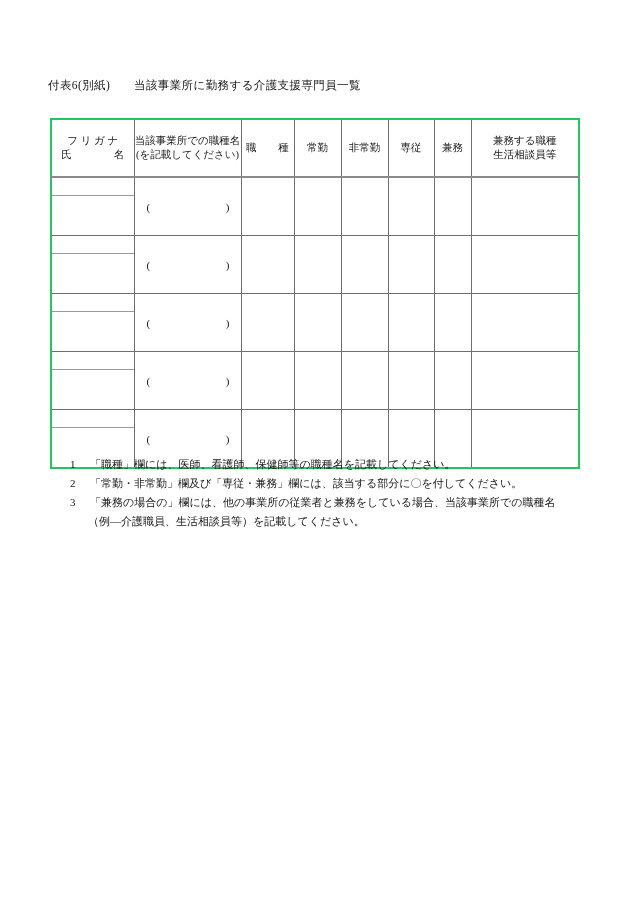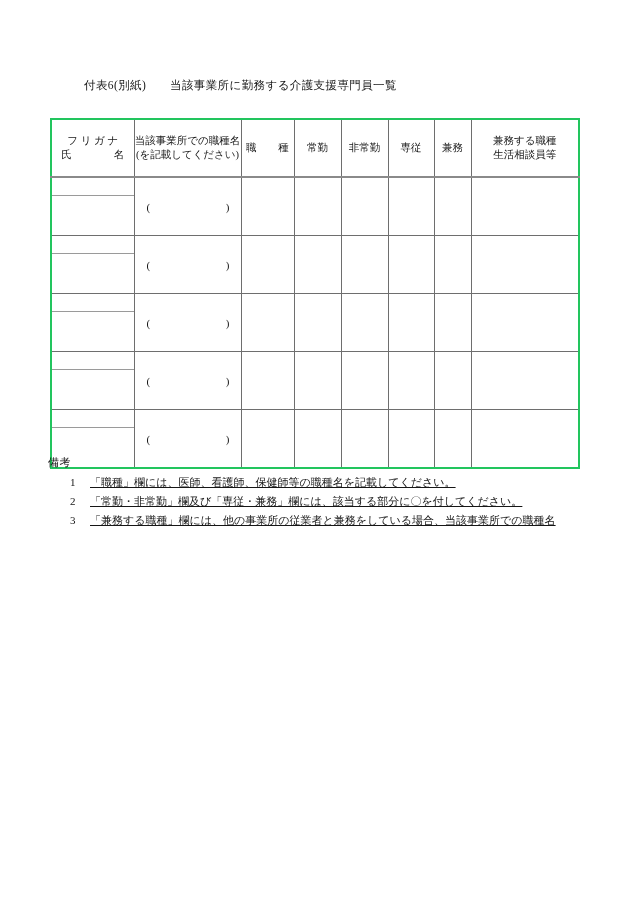--- a/index.html
+++ b/index.html
@@ -27,21 +27,20 @@
 
   
   .doc-title {
     position: absolute;
     left: 48px;
     top: 78px;
     font-size: 11.5px;
     letter-spacing: 0.4px;
     white-space: pre;
     color: #161616;
-    margin-left: 36px;
   }
 
   
   .form-table {
     position: absolute;
     left: 50px;
     top: 118px;
     width: 528px;
     border-collapse: collapse;
     table-layout: fixed;
@@ -140,21 +139,20 @@
     line-height: 1.72;
     margin-left: 22px;
     color: #161616;
   }
   .note-num {
     width: 20px;
     flex: 0 0 20px;
   }
   .note-body {
     flex: 1 1 auto;
-    text-decoration: underline;
   }
   .note-line {
     display: block;
     white-space: pre-wrap;
   }
   .note-line-cont {
     display: block;
     white-space: pre-wrap;
     text-indent: -2px;
   }
@@ -299,37 +297,37 @@
         <td></td>
         <td></td>
         <td></td>
         <td></td>
         <td></td>
       </tr>
     </tbody>
   </table>
 
   <div class="notes">
-    <div class="notes-label">備考</div>
 
     <div class="note-item">
       <span class="note-num">1</span>
       <span class="note-body">
         <span class="note-line">「職種」欄には、医師、看護師、保健師等の職種名を記載してください。</span>
       </span>
     </div>
 
     <div class="note-item">
       <span class="note-num">2</span>
       <span class="note-body">
         <span class="note-line">「常勤・非常勤」欄及び「専従・兼務」欄には、該当する部分に〇を付してください。</span>
       </span>
     </div>
 
     <div class="note-item">
       <span class="note-num">3</span>
       <span class="note-body">
-        <span class="note-line">「兼務する職種」欄には、他の事業所の従業者と兼務をしている場合、当該事業所での職種名</span>
+        <span class="note-line">「兼務の場合の」欄には、他の事業所の従業者と兼務をしている場合、当該事業所での職種名</span>
+        <span class="note-line-cont">（例―介護職員、生活相談員等）を記載してください。</span>
       </span>
     </div>
   </div>
 
 </div>
 
 </body></html>

